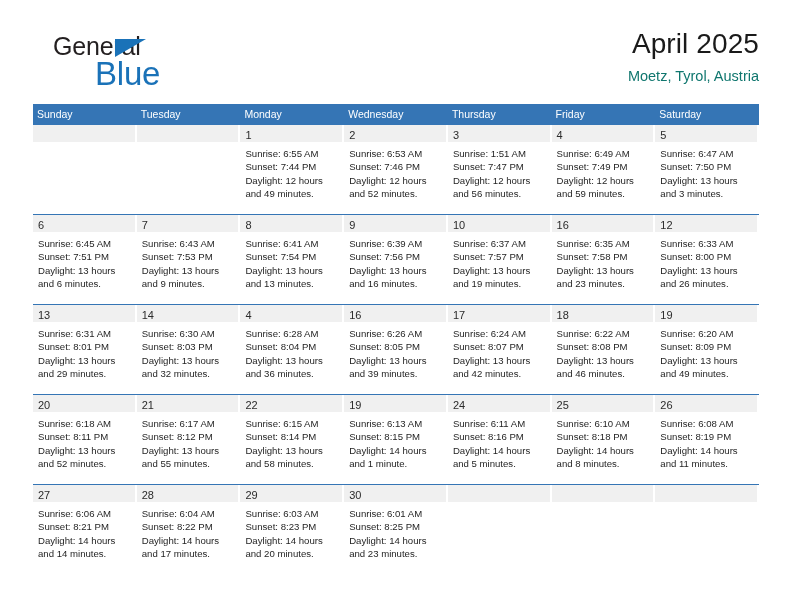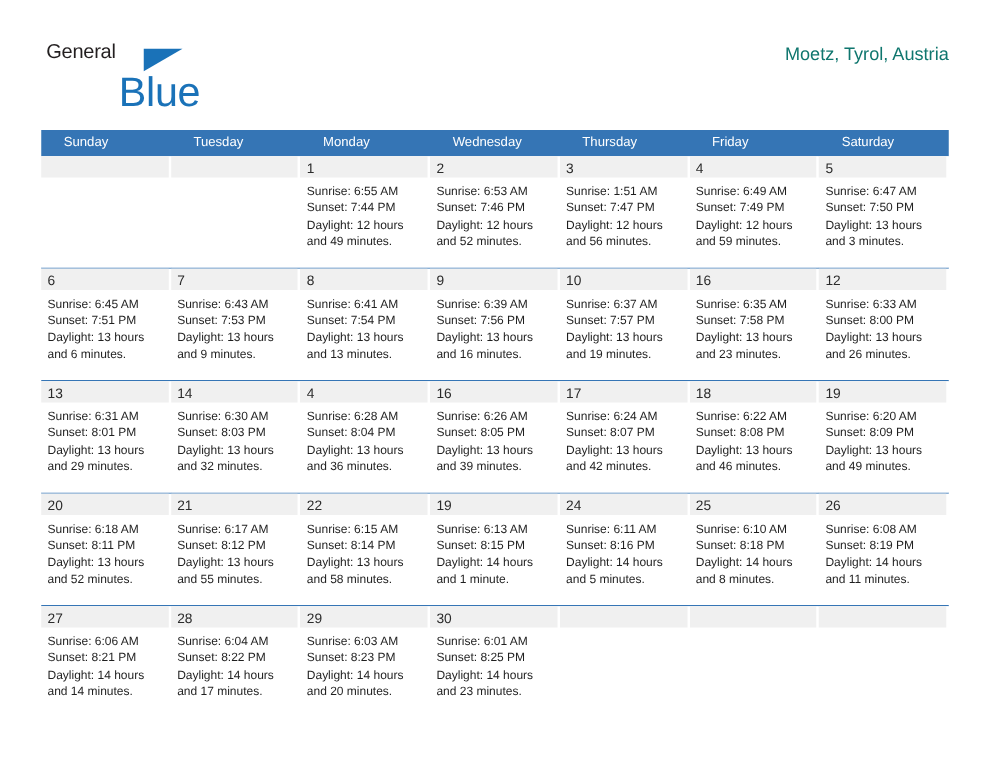--- a/index.html
+++ b/index.html
@@ -32,23 +32,23 @@
 
   .brand {
     position: absolute;
     left: 4px;
     top: 6px;
     width: 200px;
     height: 60px;
   }
   .brand-general {
     position: absolute;
-    left: 0;
+    left: 16px;
     top: 0;
-    font-size: 16px;
+    font-size: 25px;
     letter-spacing: -0.2px;
     color: #231f20;
     line-height: 1;
   }
   .brand-triangle {
     position: absolute;
     left: 78px;
     top: 5px;
     width: 0;
     height: 0;
@@ -98,21 +98,21 @@
   .dow-row {
     display: flex;
     background: #3575b5;
     height: 20px;
   }
   .dow-cell {
     flex: 1 1 0;
     color: #ffffff;
     font-size: 10.5px;
     line-height: 20px;
-    padding-left: 18px;
+    padding-left: 4px;
     box-sizing: border-box;
     white-space: nowrap;
     overflow: hidden;
   }
 
   .week-row {
     display: flex;
     border-top: 1.4px solid #3575b5;
     height: 89px;
     background: #ffffff;
@@ -162,20 +162,21 @@
 
   <div class="header">
 
     <div class="brand">
       <span class="brand-general">General</span>
       <span class="brand-triangle"></span>
       <span class="brand-blue">Blue</span>
     </div>
 
     <div class="title-block">
+      <h1 class="cal-title">April 2025</h1>
       <p class="cal-subtitle">Moetz, Tyrol, Austria</p>
     </div>
 
   </div>
 
   <div class="calendar">
     <div class="dow-row" id="dow-row">
         <div class="dow-cell">Sunday</div>
         <div class="dow-cell">Tuesday</div>
         <div class="dow-cell">Monday</div>

